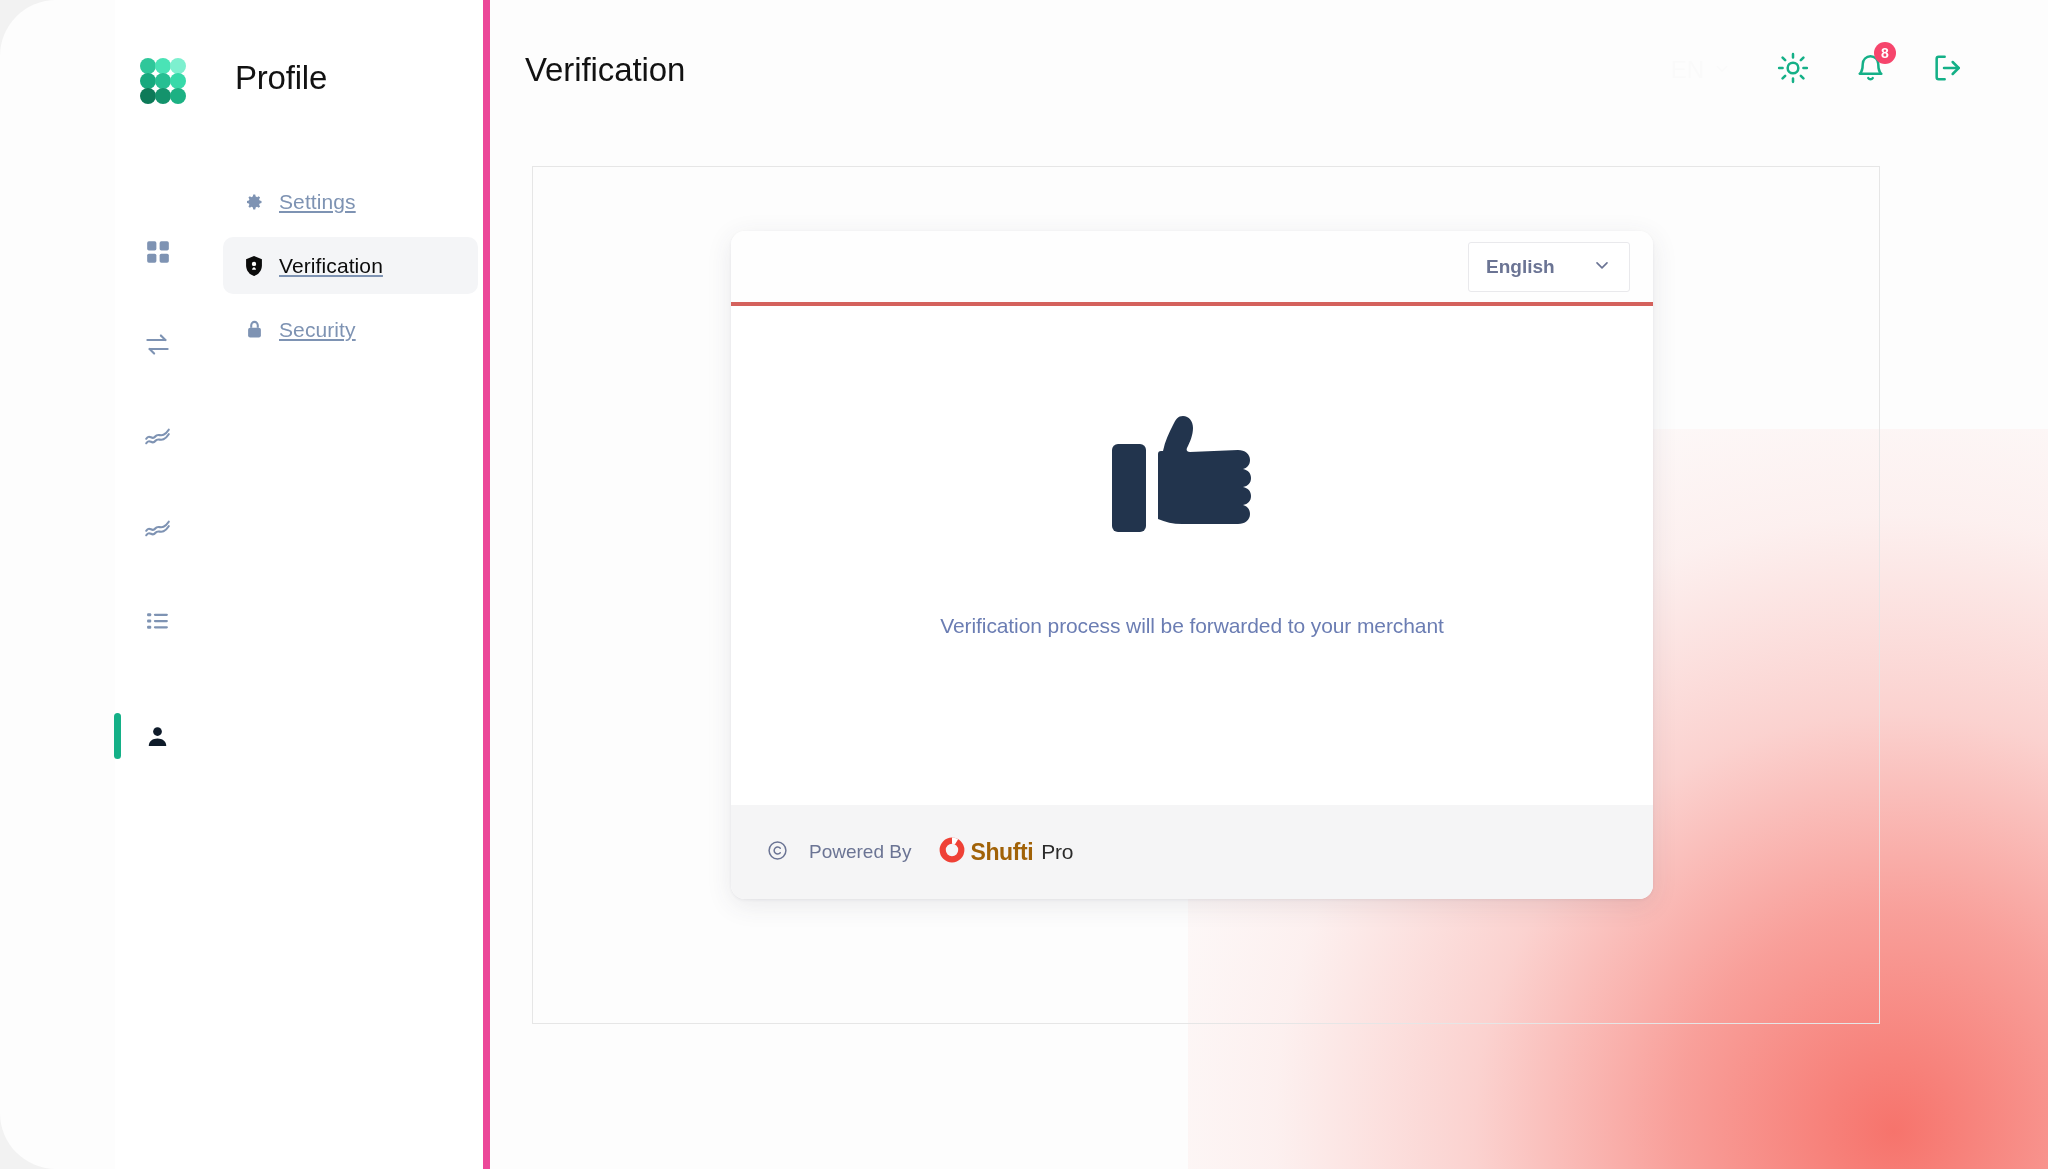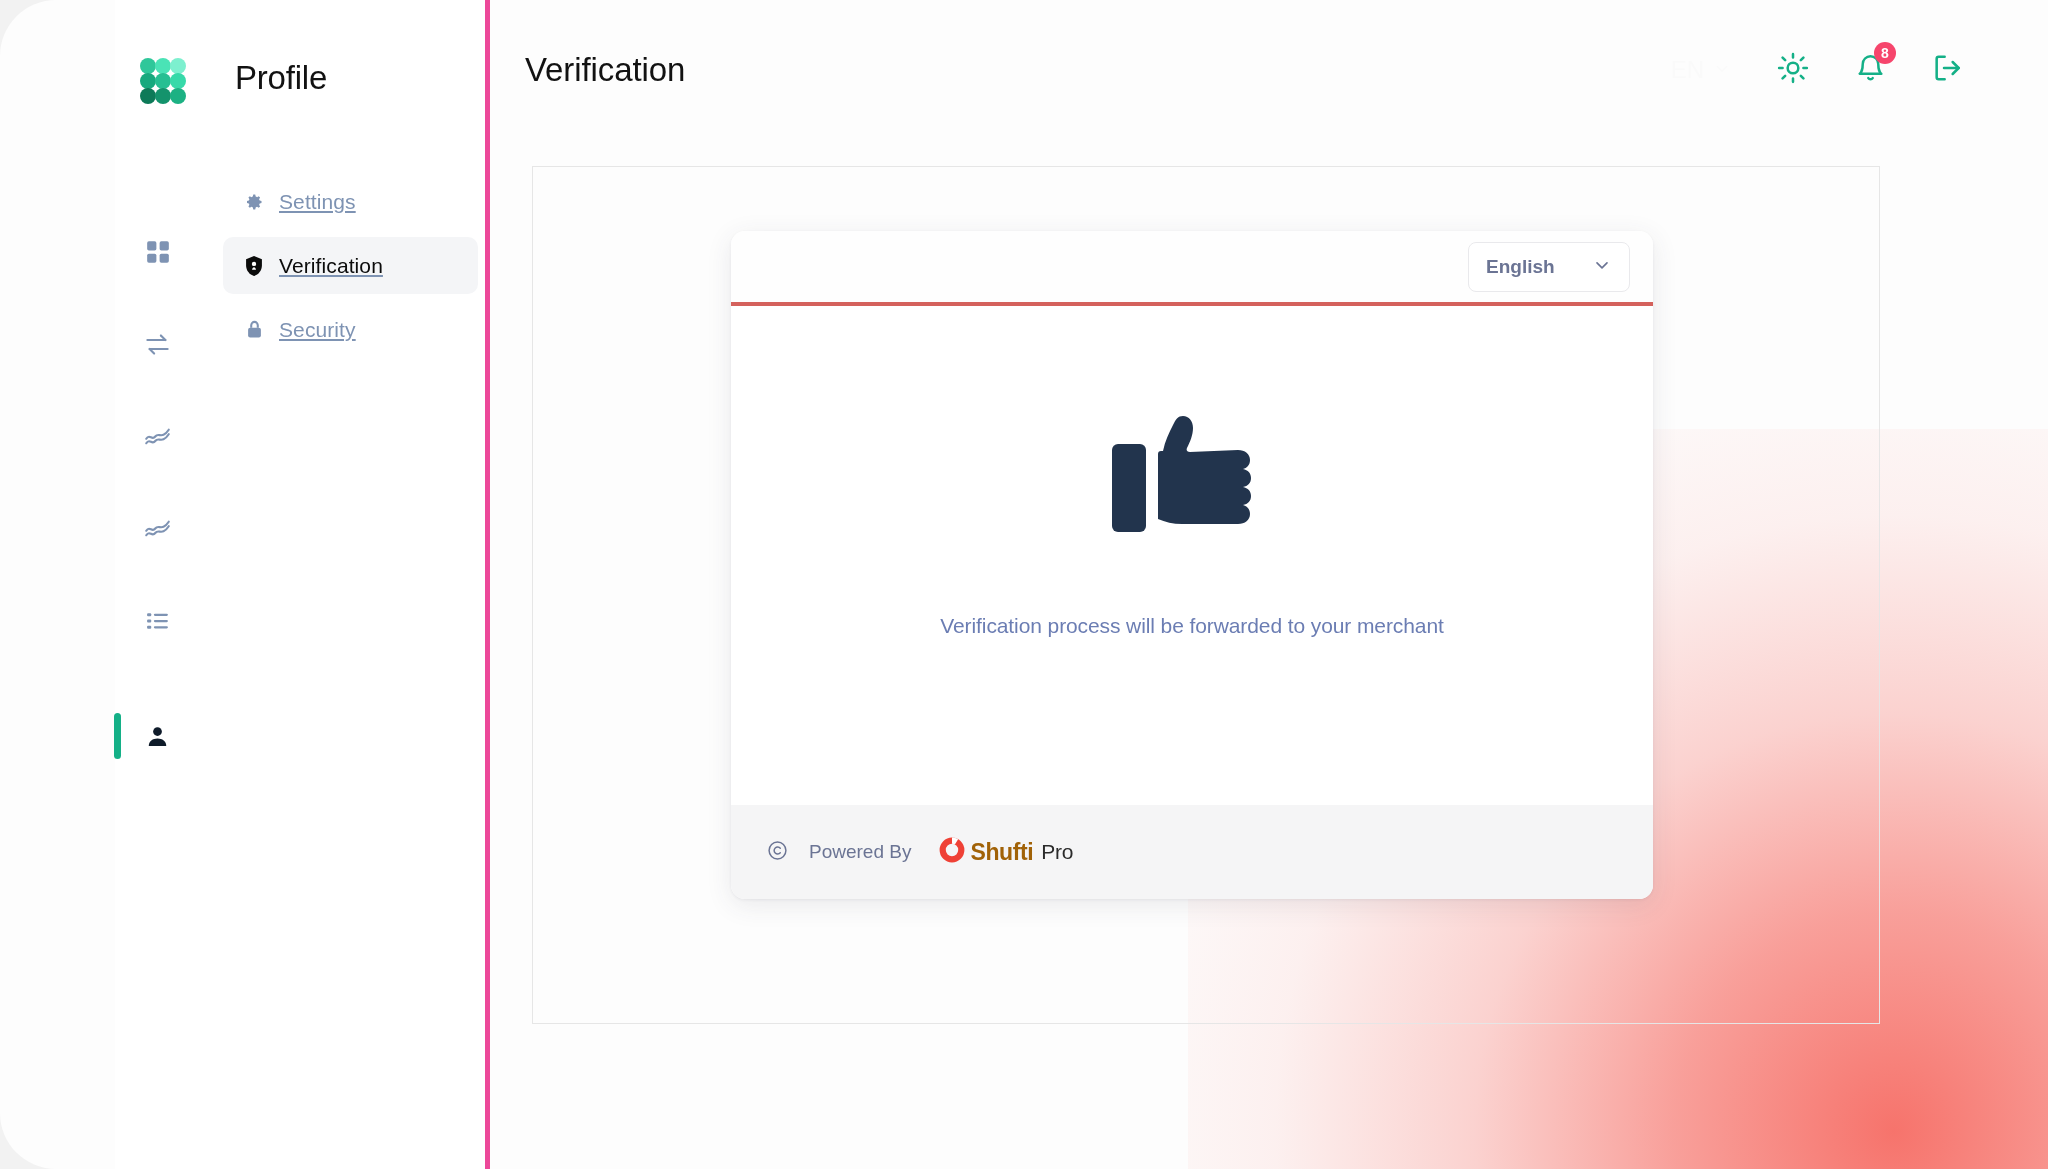--- a/index.html
+++ b/index.html
@@ -71,21 +71,21 @@
     background: #14b087;
     border-radius: 4px;
   }
 
   
   #sidebar {
     position: absolute;
     left: 115px; top: 0;
     width: 375px; height: 1169px;
     background: #ffffff;
-    border-right: 5px solid #ec4899;
+    border-right: 7px solid #ec4899;
     z-index: 3;
   }
   #sidebar-logo {
     position: absolute;
     left: 25px; top: 58px;
     width: 46px; height: 46px;
   }
   #sidebar-title {
     position: absolute;
     left: 120px; top: 59px;
@@ -218,21 +218,21 @@
     padding-right: 23px;
     border-bottom: 4px solid #d4615c;
   }
   #lang-select {
     display: flex;
     align-items: center;
     justify-content: space-between;
     width: 162px; height: 50px;
     padding: 0 17px;
     border: 1px solid #e9e9ec;
-    border-radius: 8px;
+    border-radius: 3px;
     background: #ffffff;
     cursor: pointer;
   }
   #lang-select-value {
     font-size: 19px;
     font-weight: 700;
     color: #6b7494;
   }
   #verify-body {
     flex: 1;

